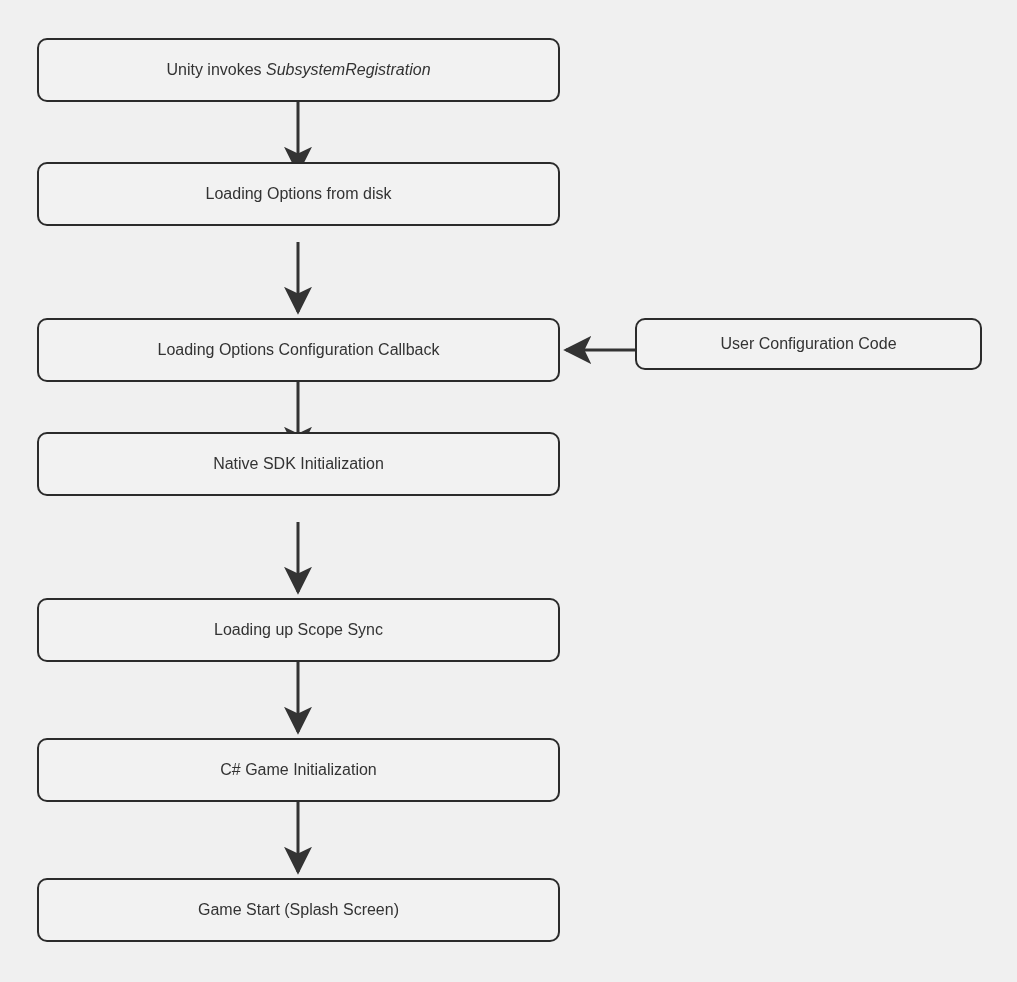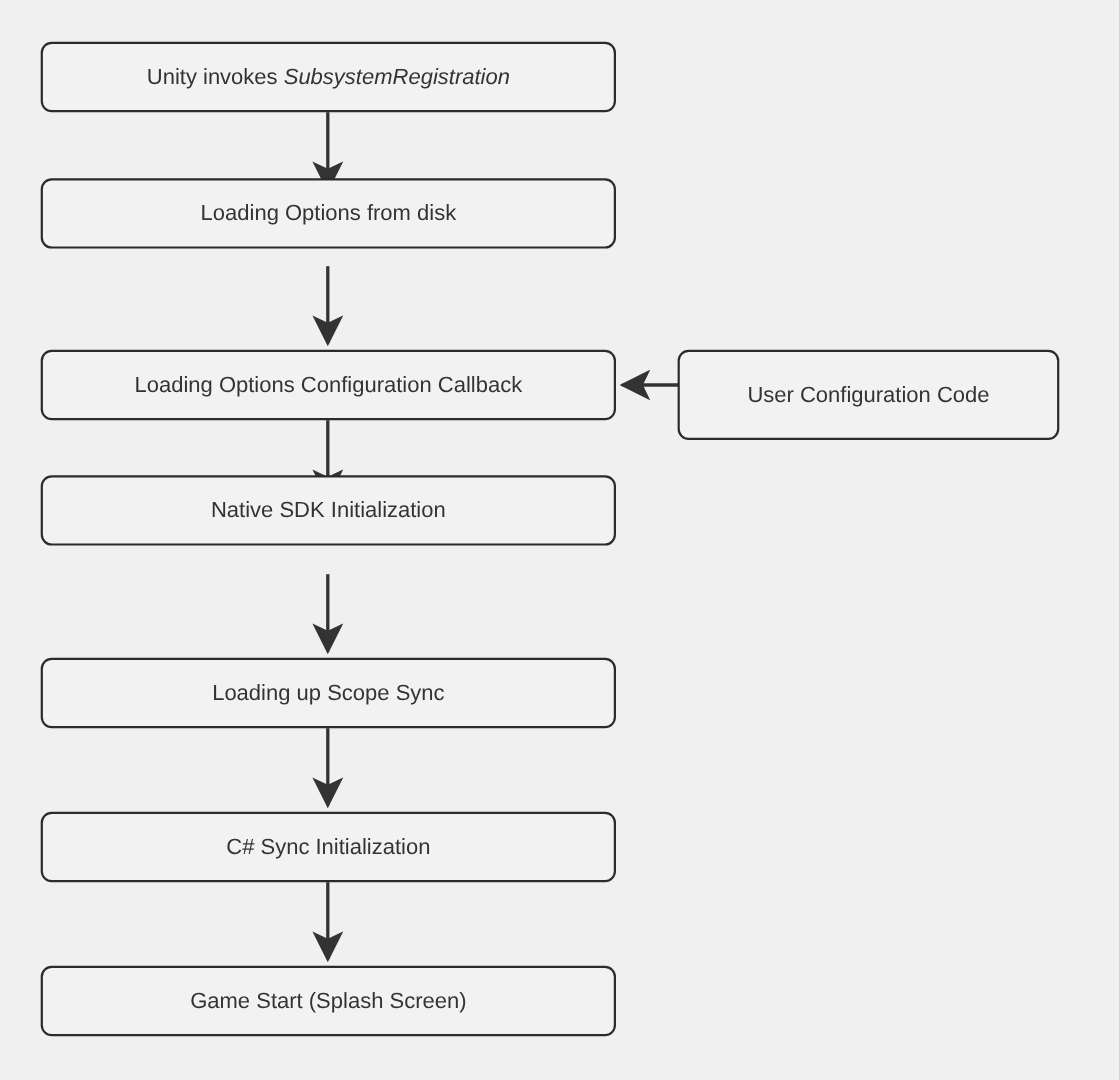--- a/index.html
+++ b/index.html
@@ -35,26 +35,26 @@
   .node {
     position: absolute;
     display: flex;
     align-items: center;
     justify-content: center;
     text-align: center;
     background: var(--node-fill);
     border: 2.5px solid var(--node-border);
     border-radius: 10px;
     color: var(--text);
-    font-size: 20px;
+    font-size: 16px;
     line-height: 1.2;
     white-space: nowrap;
   }
   .node.main { left: 37px; width: 523px; height: 64px; }
-  .node.side { left: 616px; width: 347px; height: 82px; }
+  .node.side { left: 635px; width: 347px; height: 52px; }
   .node em { font-style: italic; }
   .node .lbl { padding: 0 14px; }
 </style>
 </head>
 <body>
 
 <div id="canvas">
 
   <svg id="edges" viewBox="0 0 1017 982" xmlns="http://www.w3.org/2000/svg">
     <defs>
@@ -89,20 +89,20 @@
 
   <div class="node main" style="top:432px">
     <span class="lbl">Native SDK Initialization</span>
   </div>
 
   <div class="node main" style="top:598px">
     <span class="lbl">Loading up Scope Sync</span>
   </div>
 
   <div class="node main" style="top:738px">
-    <span class="lbl">C# Sync Initialization</span>
+    <span class="lbl">C# Game Initialization</span>
   </div>
 
   <div class="node main" style="top:878px">
     <span class="lbl">Game Start (Splash Screen)</span>
   </div>
 
 </div>
 
 </body></html>

